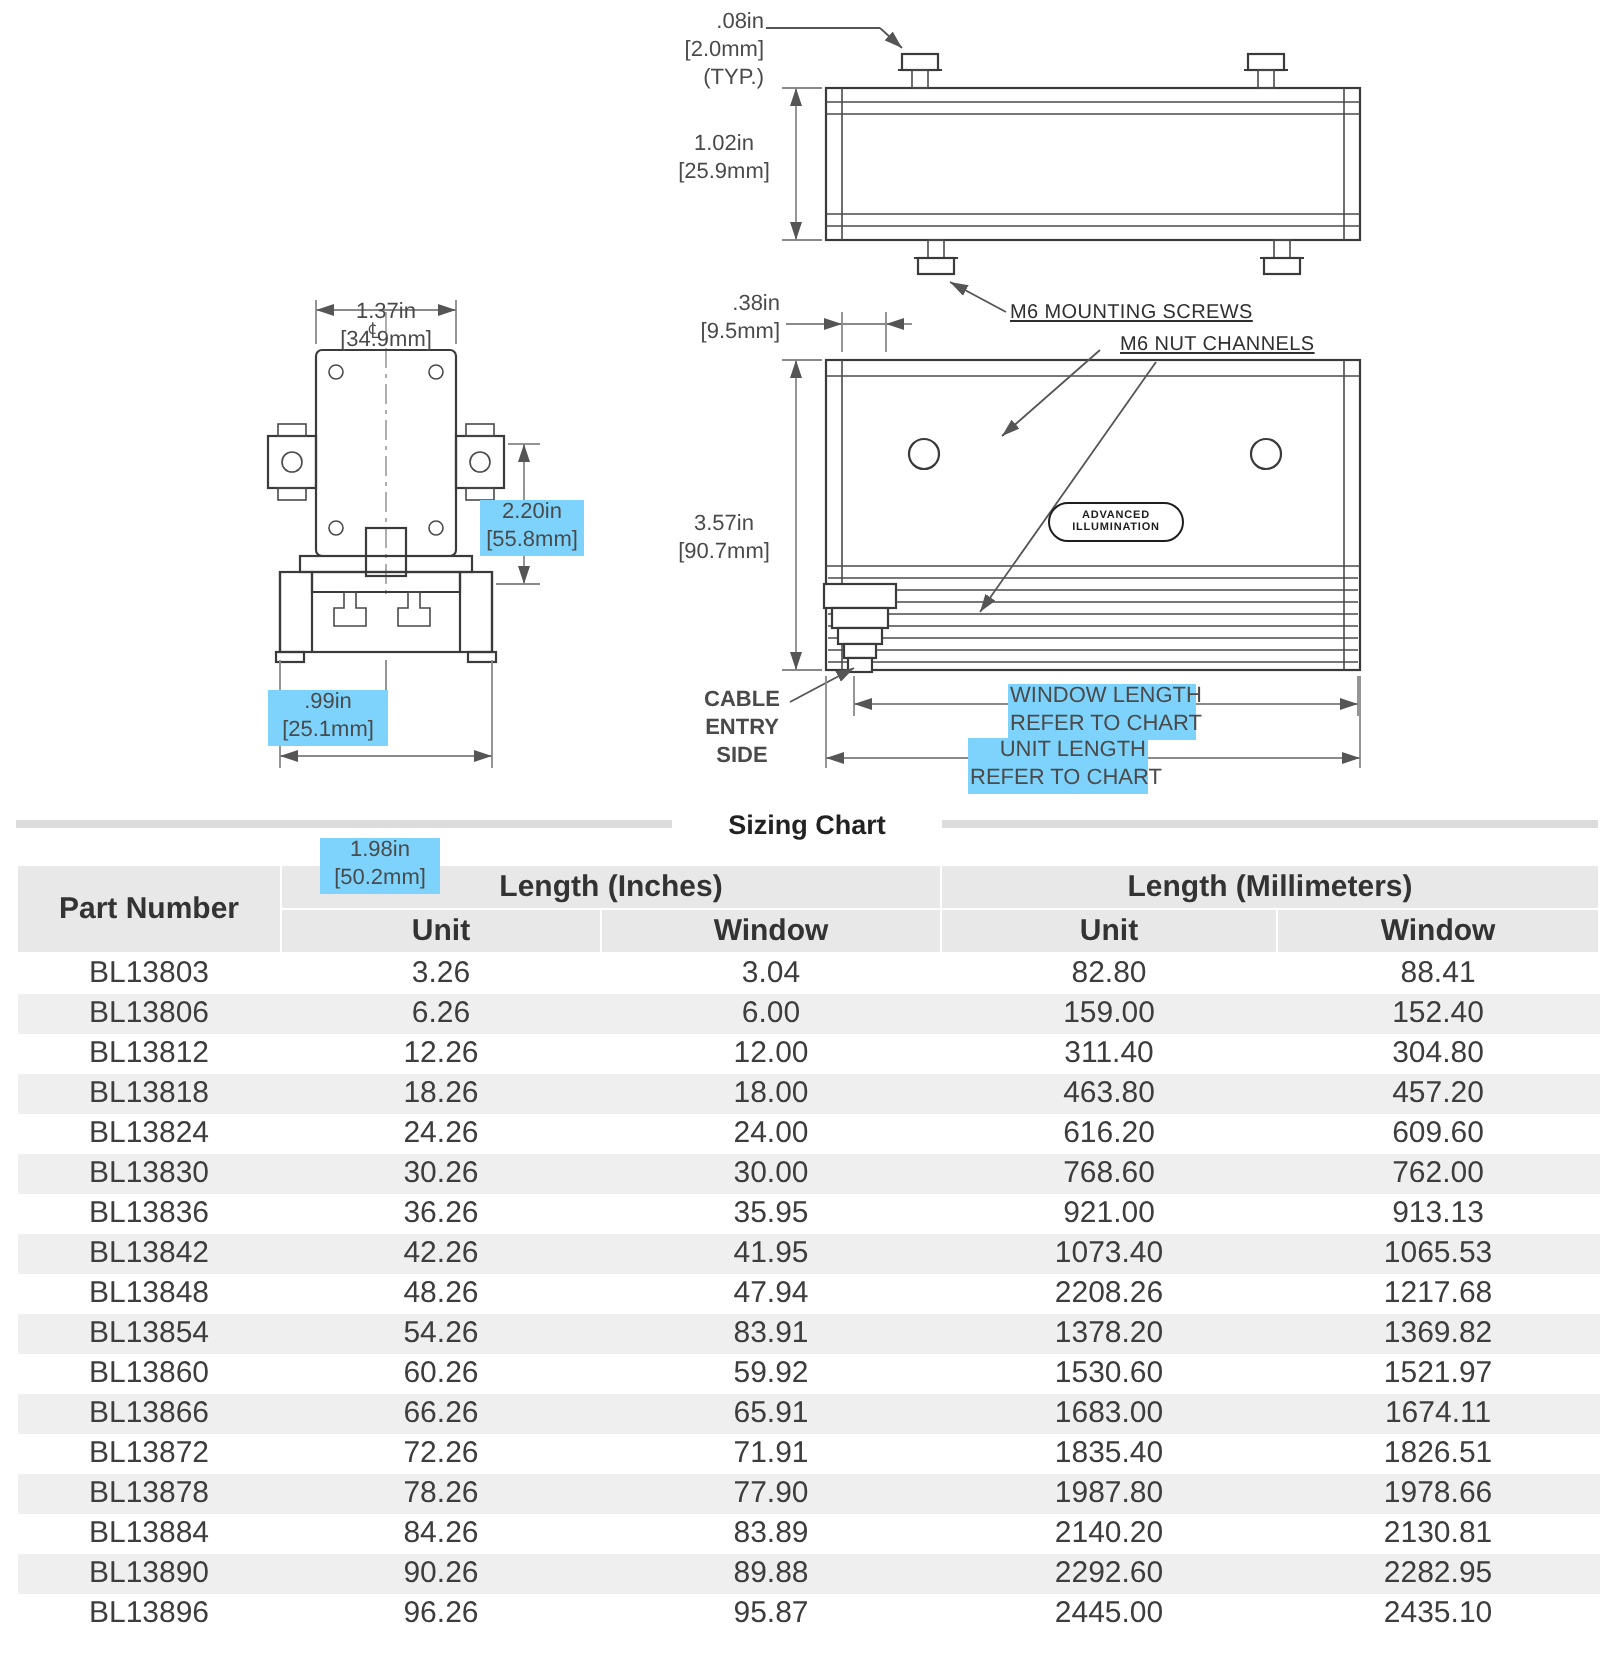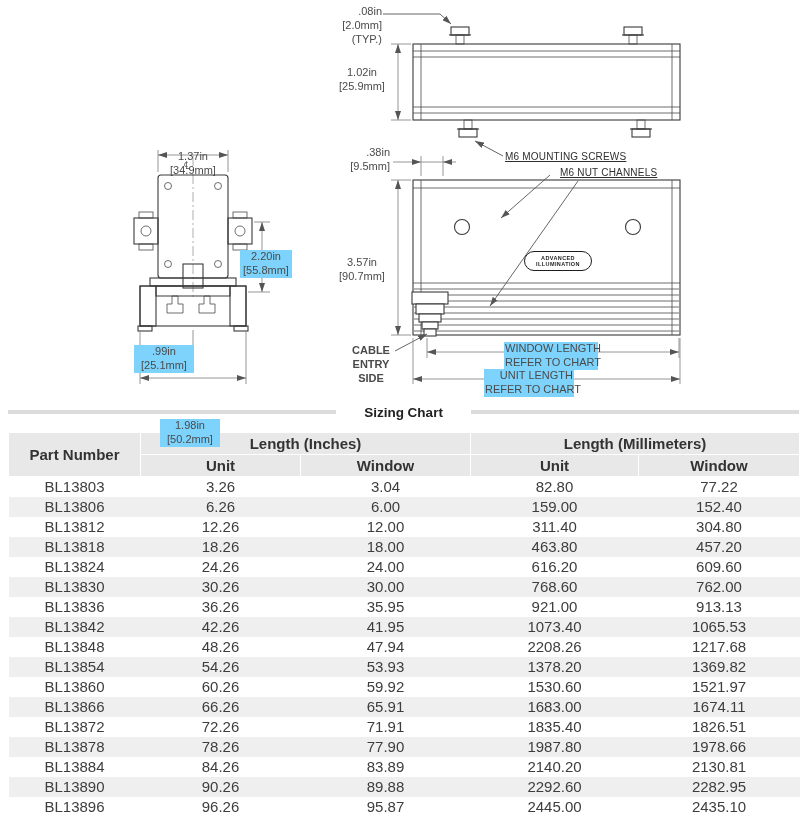--- a/index.html
+++ b/index.html
@@ -299,21 +299,21 @@
       <th>Unit</th>
       <th>Window</th>
     </tr>
   </thead>
   <tbody>
       <tr>
     <td>BL13803</td>
     <td>3.26</td>
     <td>3.04</td>
     <td>82.80</td>
-    <td>77.22</td>
+    <td>88.41</td>
   </tr>
       <tr>
     <td>BL13806</td>
     <td>6.26</td>
     <td>6.00</td>
     <td>159.00</td>
     <td>152.40</td>
   </tr>
       <tr>
     <td>BL13812</td>
@@ -360,21 +360,21 @@
       <tr>
     <td>BL13848</td>
     <td>48.26</td>
     <td>47.94</td>
     <td>2208.26</td>
     <td>1217.68</td>
   </tr>
       <tr>
     <td>BL13854</td>
     <td>54.26</td>
-    <td>53.93</td>
+    <td>83.91</td>
     <td>1378.20</td>
     <td>1369.82</td>
   </tr>
       <tr>
     <td>BL13860</td>
     <td>60.26</td>
     <td>59.92</td>
     <td>1530.60</td>
     <td>1521.97</td>
   </tr>

